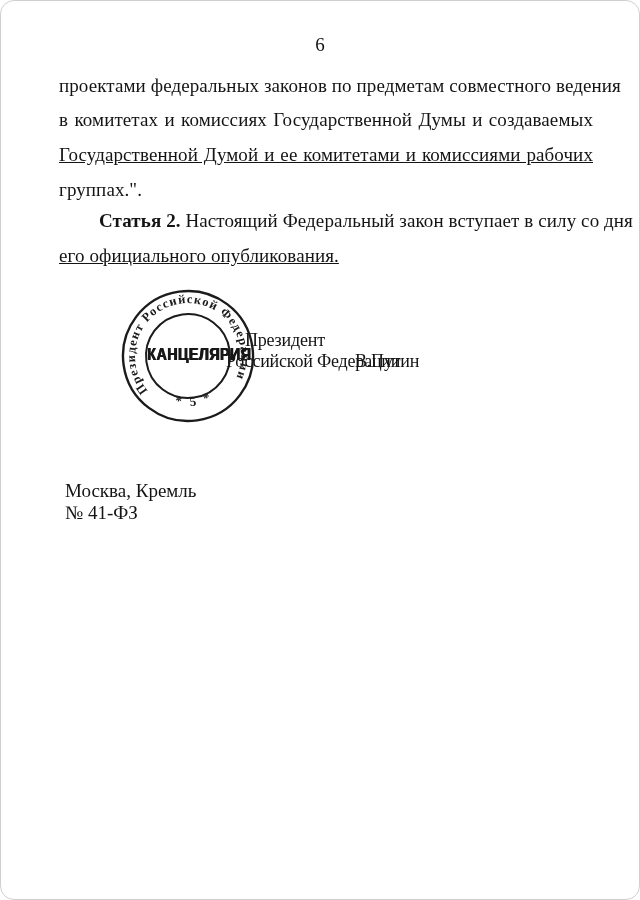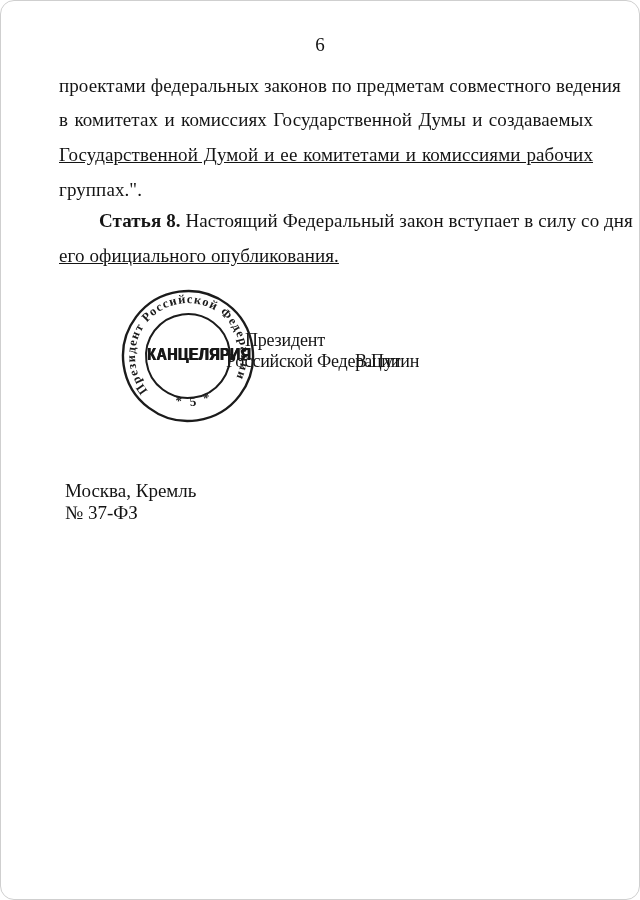--- a/index.html
+++ b/index.html
@@ -113,21 +113,21 @@
 <div class="page">
 
   <div class="pagenum">6</div>
 
   <div class="bodyline p1-l1">проектами федеральных законов по предметам совместного ведения</div>
   <div class="bodyline p1-l2">в комитетах и комиссиях Государственной Думы и создаваемых</div>
   <div class="bodyline p1-l3">Государственной Думой  и ее комитетами и комиссиями  рабочих</div>
   <div class="bodyline p1-l4 lastline">группах.".</div>
 
   <div class="bodyline p2-l1">
-    <span class="lead-bold">Статья 8.</span>
+    <span class="lead-bold">Статья 2.</span>
     <span>Настоящий Федеральный закон вступает в силу со дня</span>
   </div>
   <div class="bodyline p2-l2 lastline">его официального опубликования.</div>
 
   <div class="sigline sig-t1">Президент</div>
   <div class="sigline sig-t2">Российской Федерации</div>
   <div class="sigline sig-name">В.Путин</div>
 
   <svg class="stamp-svg" width="160" height="155" viewBox="0 0 160 155">
     <g transform="rotate(-8 80 74)">
@@ -143,16 +143,16 @@
       <text class="bottomtext">
         <textPath href="#bottomPath" startOffset="50%" text-anchor="middle">* 5 *</textPath>
       </text>
     </g>
   </svg>
 
   <div class="chancellery">КАНЦЕЛЯРИЯ</div>
 
   <div class="footer">
     <div>Москва, Кремль</div>
-    <div>№ 37-ФЗ</div>
+    <div>№ 41-ФЗ</div>
   </div>
 
 </div>
 
 </body></html>

